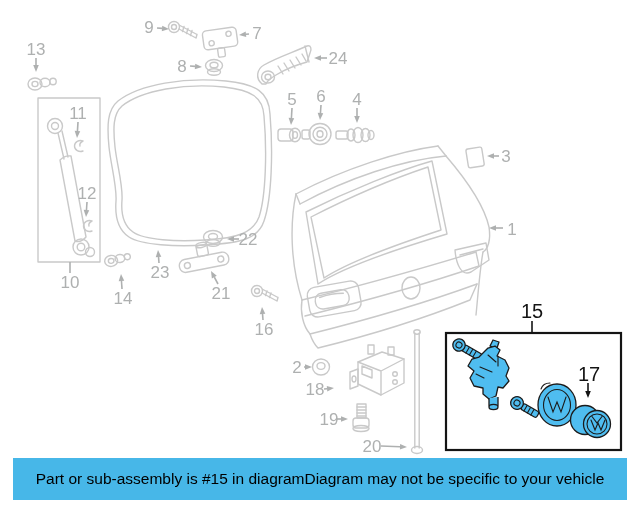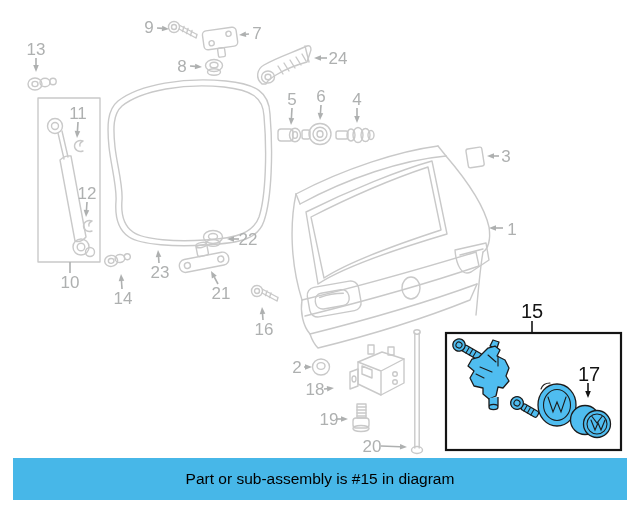--- a/index.html
+++ b/index.html
@@ -345,14 +345,15 @@
         <g>
           <line x1="327" y1="58" x2="321" y2="58" stroke="#aeb0b0" stroke-width="1.6"></line>
           <polygon points="314,58 321,55.2 321,60.8" fill="#aeb0b0"></polygon>
           <text x="338" y="58" text-anchor="middle" dominant-baseline="central" class="callout-gray">24</text>
         </g>
       </g>
   </svg>
 
   <div id="banner">
     <div>Part or sub-assembly is #15 in diagram</div>
+    <div>Diagram may not be specific to your vehicle</div>
   </div>
 </div>
 
 </body></html>

